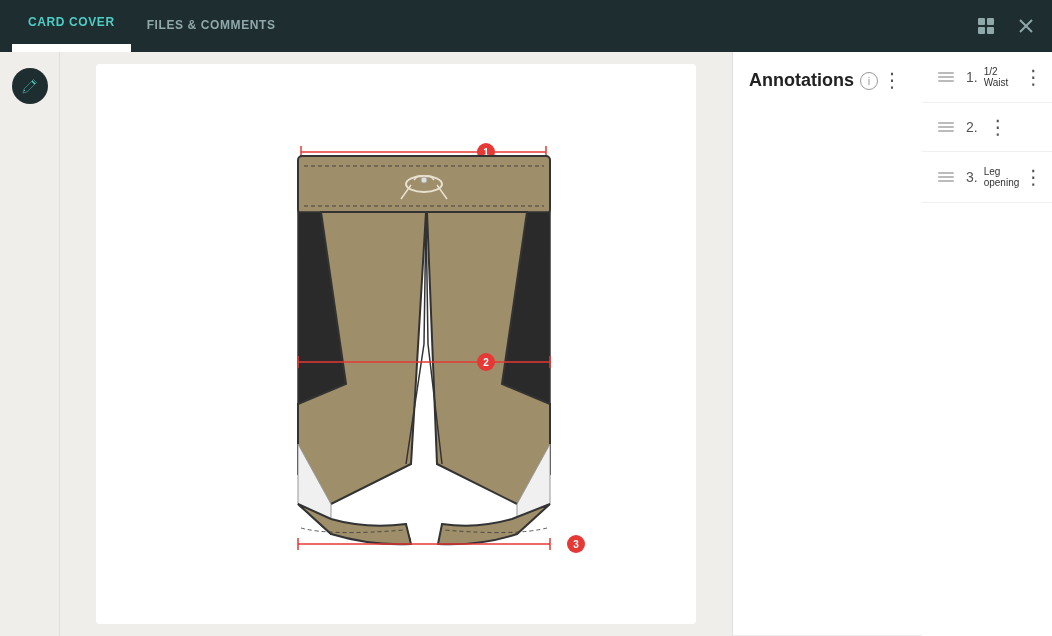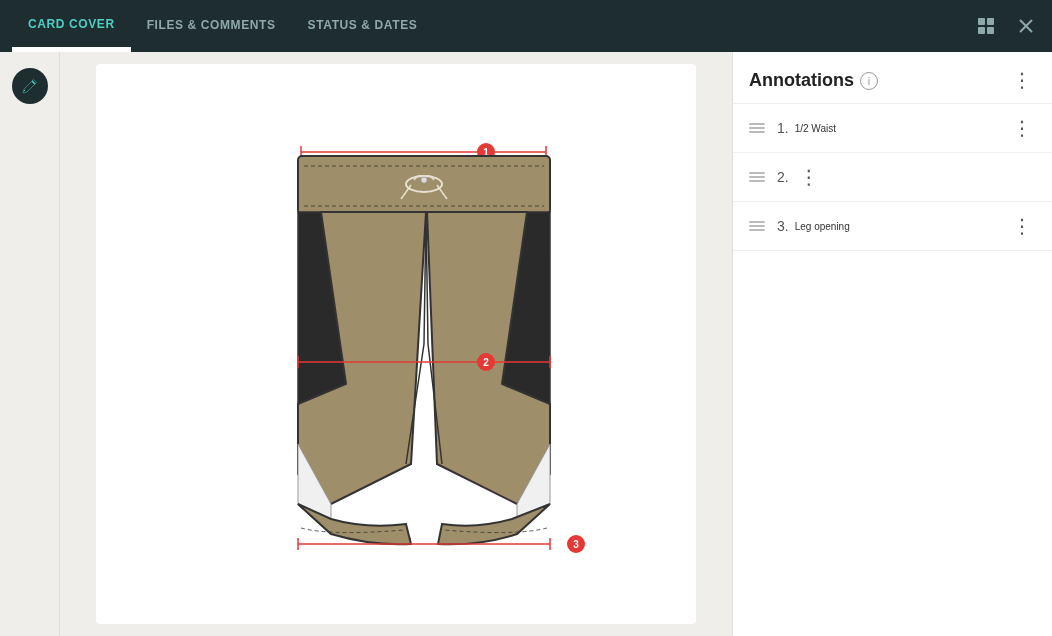--- a/index.html
+++ b/index.html
@@ -28,21 +28,21 @@
       padding: 0 16px;
       height: 100%;
       display: flex;
       align-items: center;
       cursor: pointer;
       text-transform: uppercase;
       border-bottom: 3px solid transparent;
     }
     .nav-tab.active {
       color: #4ecdc4;
-      border-bottom: 5px solid #ffffff;
+      border-bottom: 8px solid #ffffff;
     }
     .nav-actions {
       margin-left: auto;
       display: flex;
       align-items: center;
       gap: 12px;
     }
     .nav-icon-btn {
       background: none;
       border: none;
@@ -112,21 +112,21 @@
       width: 500px;
       height: 520px;
     }
 
     
     .annotations-panel {
       width: 320px;
       background: #fff;
       border-left: 1px solid #e0e0e0;
       display: flex;
-      flex-direction: column;
+      flex-direction: row;
     }
     .panel-header {
       padding: 18px 16px 12px;
       border-bottom: 1px solid #eee;
       display: flex;
       align-items: flex-start;
       justify-content: space-between;
     }
     .panel-title-group {
       display: flex;
@@ -220,23 +220,20 @@
   </style>
 </head>
 <body>
 
 <nav class="top-nav">
   <div class="nav-tab active">
     <span>CARD COVER</span>
   </div>
   <div class="nav-tab">
     <span>FILES &amp; COMMENTS</span>
-  </div>
-  <div class="nav-tab">
-    <span>STATUS &amp; DATES</span>
   </div>
   <div class="nav-actions">
     <button class="nav-icon-btn">
       <svg width="18" height="18" viewBox="0 0 18 18" fill="currentColor">
         <rect x="1" y="1" width="7" height="7" rx="1"></rect>
         <rect x="10" y="1" width="7" height="7" rx="1"></rect>
         <rect x="1" y="10" width="7" height="7" rx="1"></rect>
         <rect x="10" y="10" width="7" height="7" rx="1"></rect>
       </svg>
     </button>

